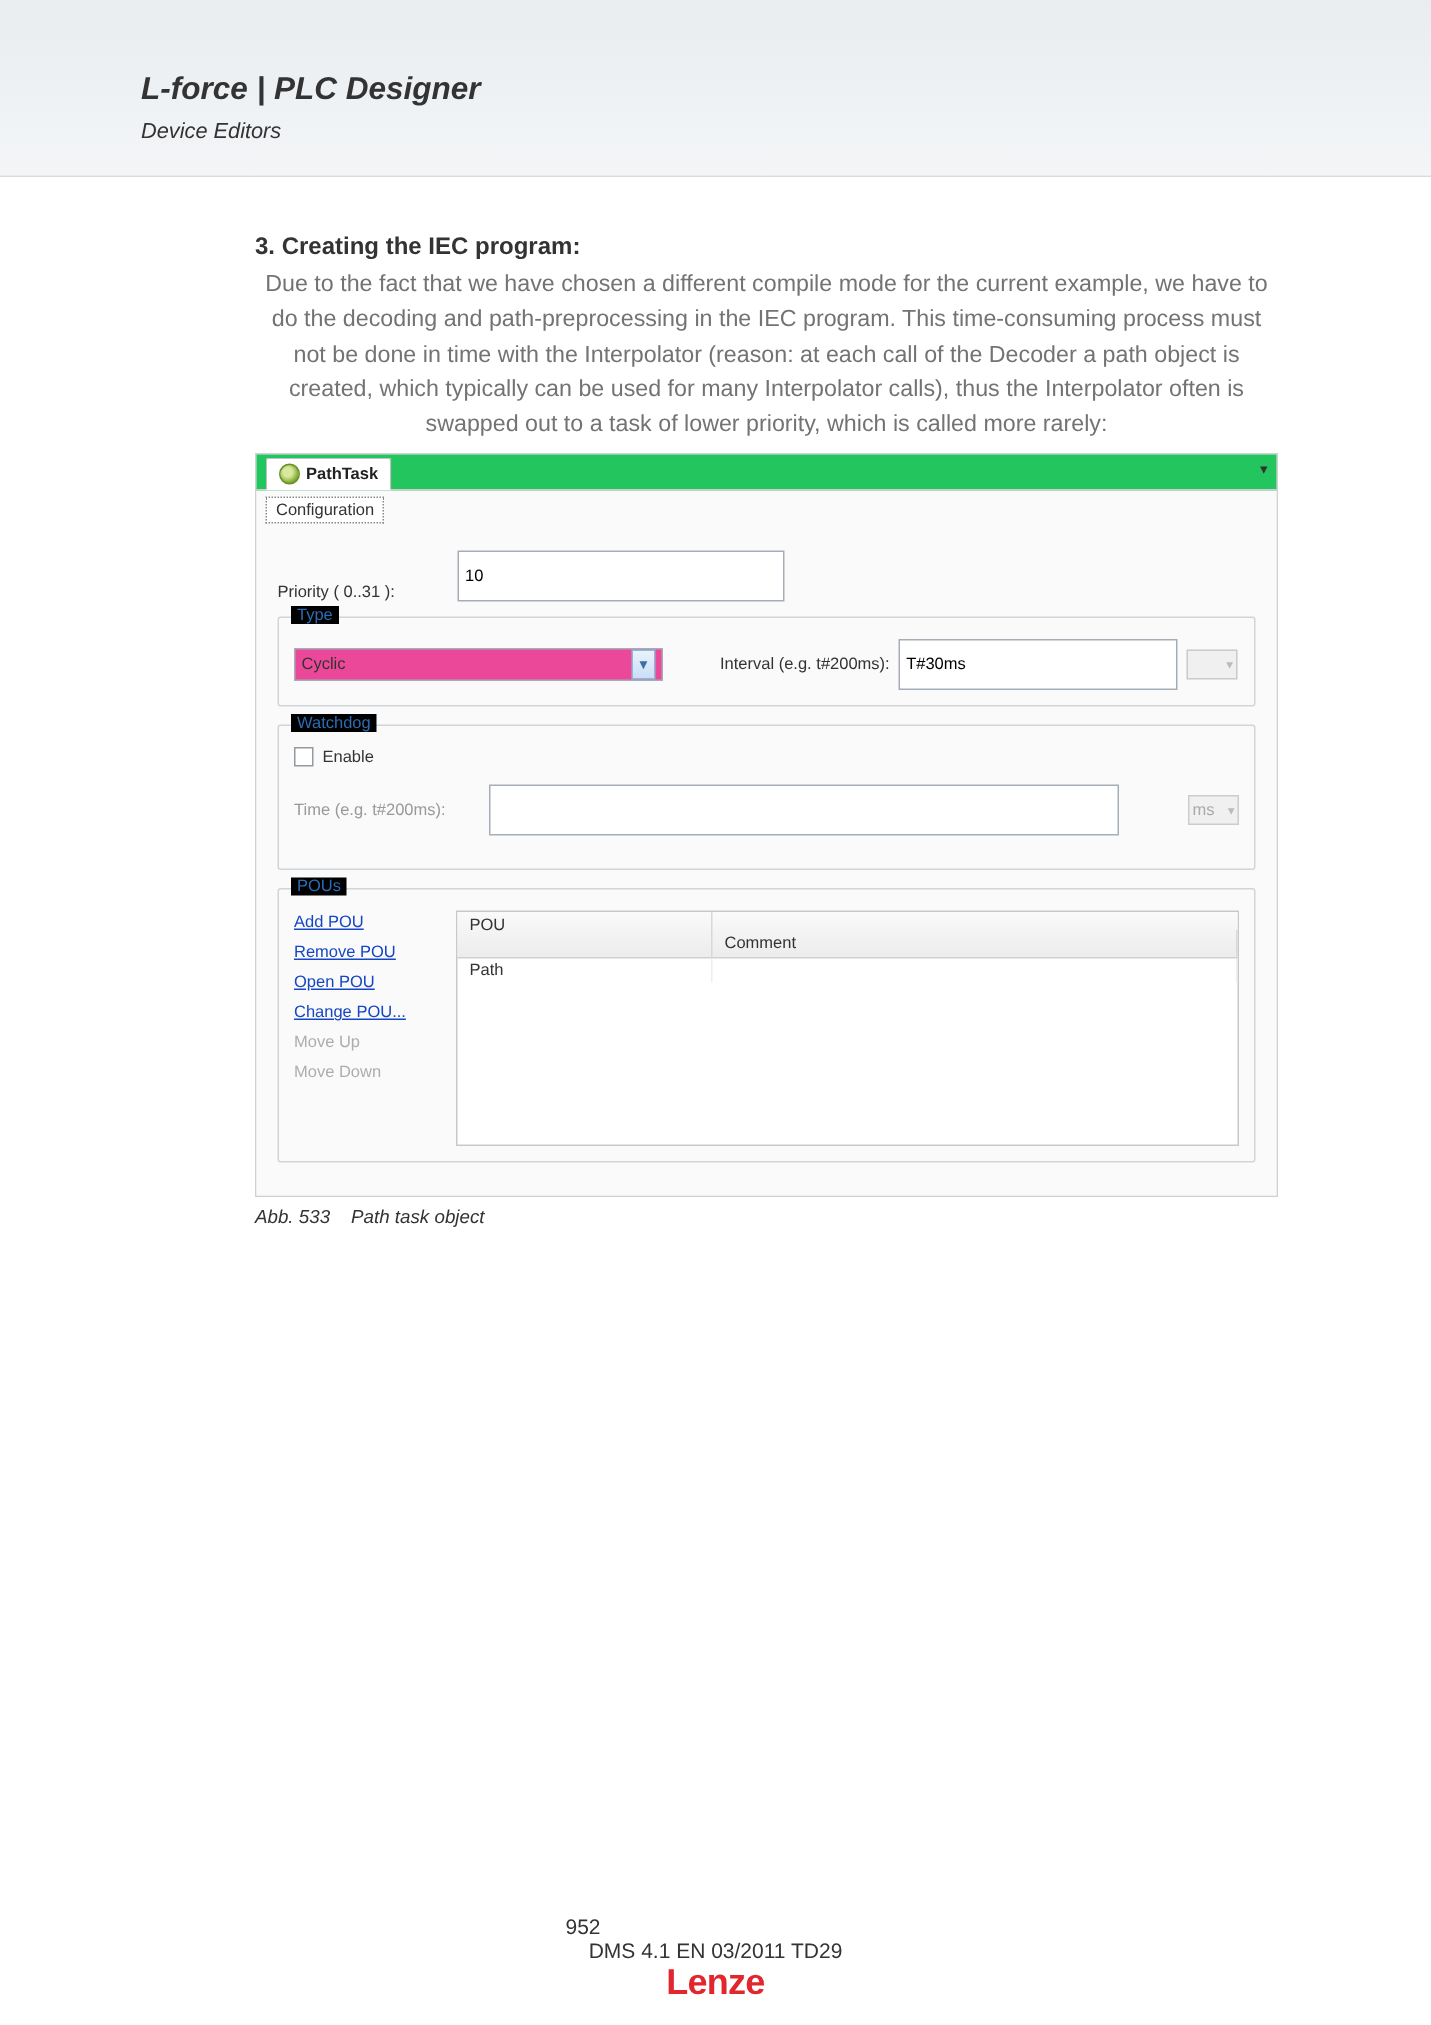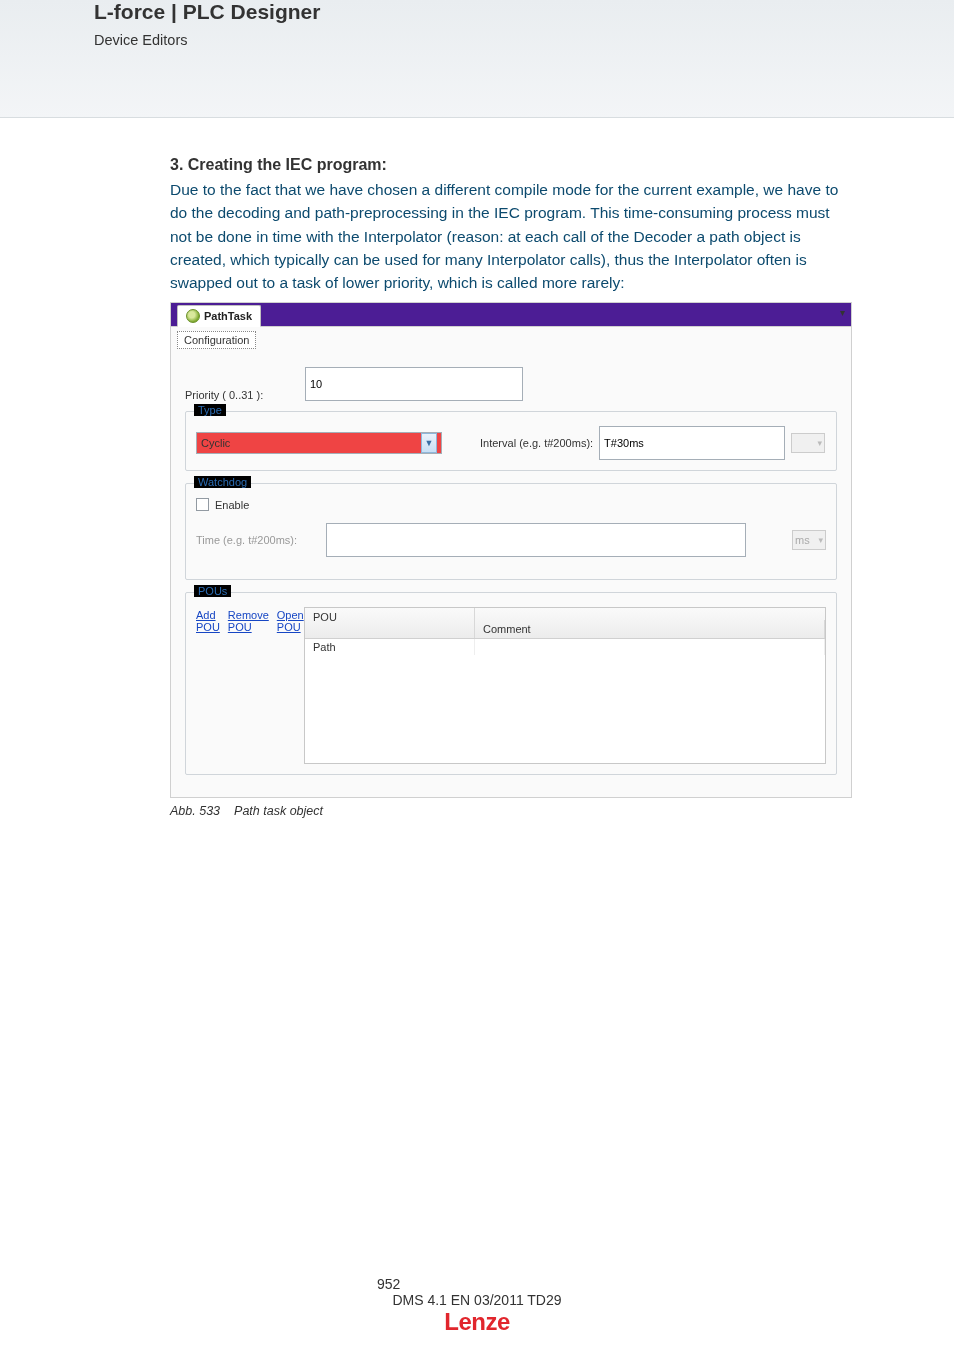--- a/index.html
+++ b/index.html
@@ -7,21 +7,23 @@
     width: 954px;
     height: 1350px;
     background: #fff;
     font-family: "Segoe UI", Tahoma, sans-serif;
     position: relative;
   }
   .header-band {
     height: 118px;
     background: linear-gradient(to bottom, #e9edf0 0%, #f3f5f7 100%);
     padding-left: 94px;
+    padding-top: 48px;
     border-bottom: 1px solid #d8dde0;
+    font-style: italic;
   }
   .product-title {
     font-size: 21px;
     font-weight: 600;
     color: #333;
   }
   .subtitle {
     font-size: 14.5px;
     color: #333;
     margin-top: 8px;
@@ -31,40 +33,41 @@
   }
   .section-heading {
     font-size: 16px;
     font-weight: 600;
     color: #333;
     margin-bottom: 4px;
   }
   .body-para {
     font-size: 15.5px;
     line-height: 1.5;
-    color: #0c4a6e;
+    color: #737373;
     margin-bottom: 2px;
+    text-align: center;
   }
   .screenshot {
     margin-top: 8px;
     border: 1px solid #d0d0d0;
     font-family: Tahoma, "Segoe UI", sans-serif;
     font-size: 11px;
     color: #333;
     background: #fafafa;
   }
   
   .tabstrip {
     display: flex;
     align-items: flex-end;
     height: 24px;
     border-bottom: 1px solid #d0d0d0;
     padding-left: 6px;
     position: relative;
-    background: #4c1d95;
+    background: #22c55e;
   }
   .tabstrip::after {
     content: "▾";
     position: absolute;
     right: 6px;
     top: 4px;
     color: #333;
     font-size: 10px;
   }
   .tab {
@@ -144,21 +147,21 @@
     font-size: 11px;
   }
   .type-row {
     display: flex;
     align-items: center;
   }
   .combo {
     position: relative;
     height: 22px;
     border: 1px solid #a5aeb7;
-    background: #ef4444;
+    background: #ec4899;
     display: inline-flex;
     align-items: center;
     padding: 0 4px;
     font-size: 11px;
   }
   .combo-main { width: 246px; margin-right: 14px; }
   .combo-btn {
     width: 16px; height: 20px;
     background: linear-gradient(to bottom, #eaf2fb, #c9dff5);
     border: 1px solid #8fb7da;
@@ -185,21 +188,21 @@
   .chk {
     width: 13px; height: 13px;
     border: 1px solid #929aa2;
     background: #fff;
     margin-right: 6px;
   }
   .watch-row { display:flex; align-items:center; margin-bottom:12px; }
   .watch-row .lab { width: 130px; color:#999; }
   
   .pous-inner { display:flex; gap: 18px; }
-  .pou-links { display:flex; flex-direction:row; gap: 8px; padding-top: 2px; width: 90px; }
+  .pou-links { display:flex; flex-direction:column; gap: 8px; padding-top: 2px; width: 90px; }
   .lnk { color: #1646c4; text-decoration: underline; font-size: 11px; cursor: pointer; }
   .lnk.disabled { color: #adadad; text-decoration: none; cursor: default; }
   .pou-table {
     flex: 1;
     border: 1px solid #c8c8c8;
     background: #fff;
   }
   .pou-head { display:flex; background: linear-gradient(to bottom,#fafafa,#ececec); border-bottom:1px solid #d0d0d0; }
   .pou-th { padding: 3px 8px; border-right:1px solid #d8d8d8; color:#333; }
   .th-pou { width: 170px; }

